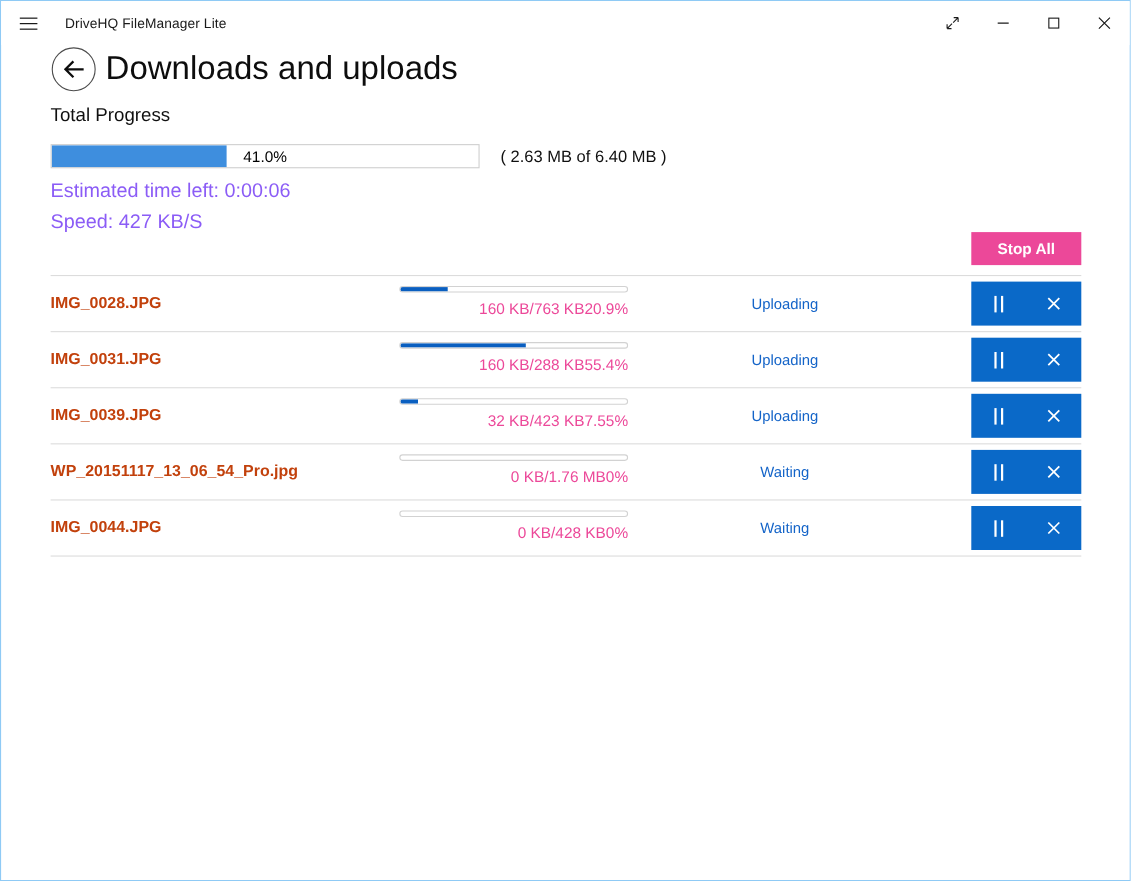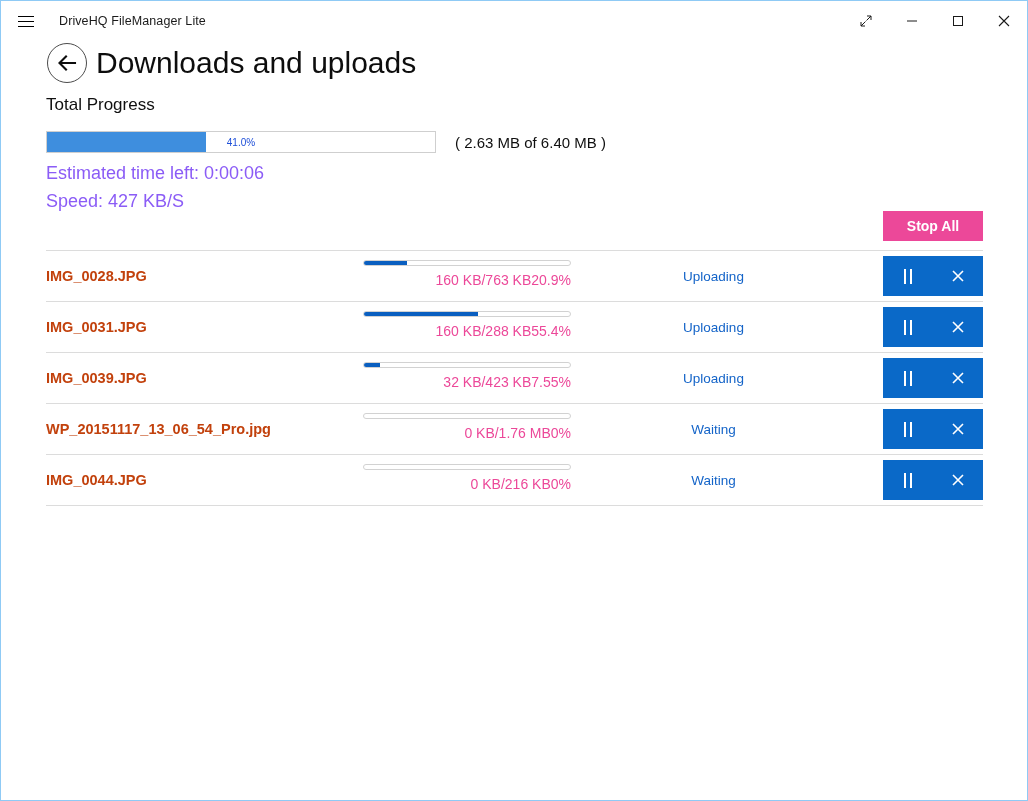--- a/index.html
+++ b/index.html
@@ -123,22 +123,22 @@
     position: absolute;
     left: 0; top: 0; bottom: 0;
     background: #3e8ede;
   }
   .total-bar-text {
     position: absolute;
     left: 0; top: 0; right: 0; bottom: 0;
     display: flex;
     align-items: center;
     justify-content: center;
-    font-size: 10px;
-    color: #1d4ed8;
+    font-size: 14px;
+    color: #000000;
   }
   .total-size {
     margin-left: 19px;
     font-size: 15px;
     color: #101010;
     white-space: nowrap;
   }
   .meta-line {
     position: absolute;
     left: 45px;
@@ -431,21 +431,21 @@
           </div>
         </div>
         <div class="list-divider"></div>
         <div class="row">
           <div class="row-name">IMG_0044.JPG</div>
           <div class="row-progress">
             <div class="mini-bar">
               <div class="mini-bar-fill" style="width: 0%;"></div>
             </div>
             <div class="row-numbers">
-              <span>0 KB/216 KB</span>
+              <span>0 KB/428 KB</span>
               <span>0%</span>
             </div>
           </div>
           <div class="row-status">Waiting</div>
           <div class="row-actions">
             <div class="act-btn">
               <span class="pause-glyph">
                 <i></i>
                 <i></i>
               </span>

